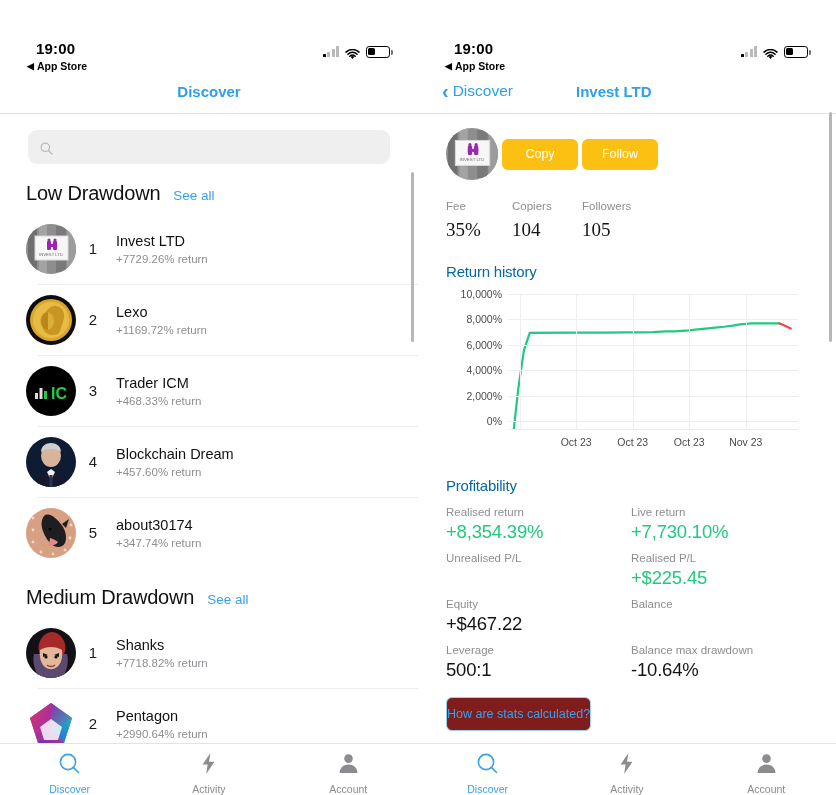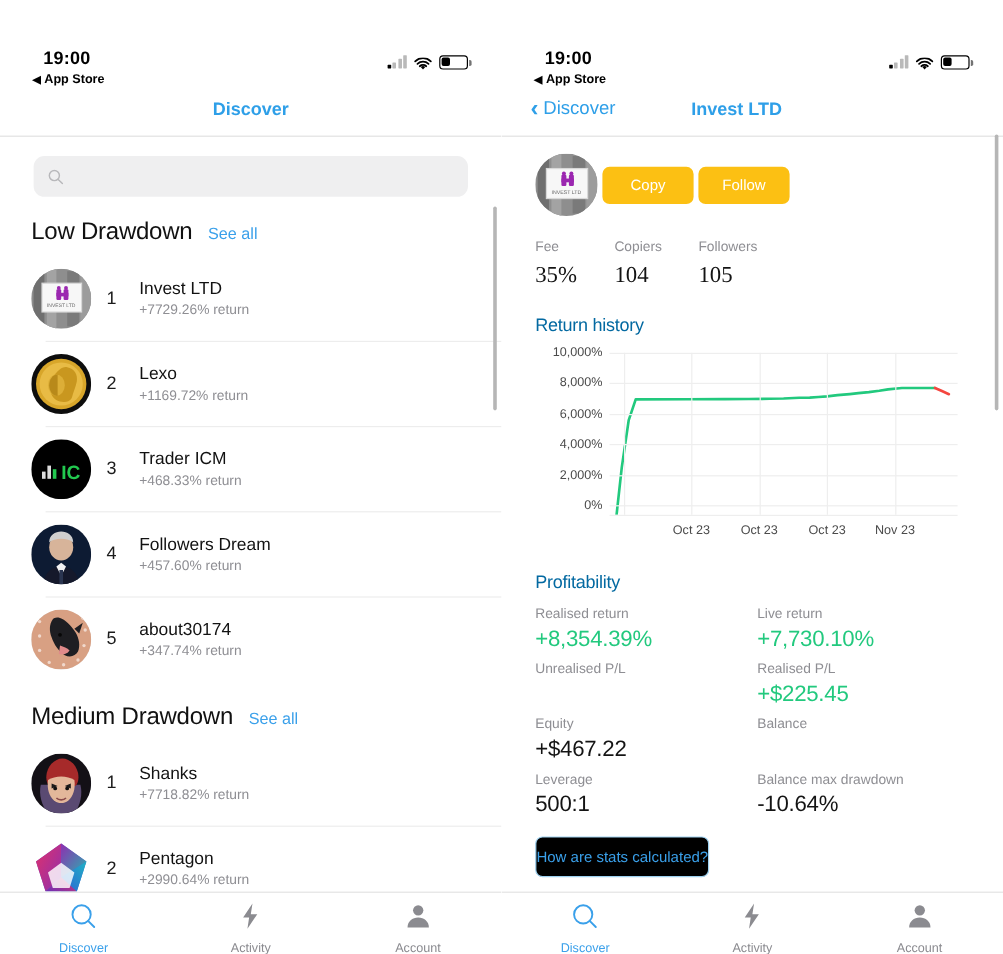--- a/index.html
+++ b/index.html
@@ -90,21 +90,21 @@
   .xticks { position: absolute; left: 62px; right: 18px; top: 142px; height: 16px; }
   .xtick { position: absolute; font-size: 10.5px; color: #4b4b4b; transform: translateX(-50%); white-space: nowrap; }
 
   
   .pgrid { display: grid; grid-template-columns: 1fr 1fr; padding: 12px 20px 0 28px; row-gap: 9px; }
   .pcell .k { font-size: 11.5px; color: #8e8e93; margin-bottom: 3px; }
   .pcell .v { font-size: 18.5px; letter-spacing: -.2px; }
   .v.green { color: #22c97e; }
   .v.red { color: #f4463f; }
   .v.dark { color: #141414; }
-  .statsbtn { margin: 16px 20px 0 28px; height: 34px; border: 1px solid #9ed1f0; border-radius: 6px; display: flex; align-items: center; justify-content: center; font-size: 12.5px; color: #3aa0ea; background: #000000; font-family: inherit; cursor: pointer; }
+  .statsbtn { margin: 16px 20px 0 28px; height: 34px; border: 1px solid #9ed1f0; border-radius: 6px; display: flex; align-items: center; justify-content: center; font-size: 12.5px; color: #3aa0ea; background: #7f1d1d; font-family: inherit; cursor: pointer; }
 </style>
 </head>
 <body>
 
 <div class="stage">
 
   <div class="phone left">
 
     <div class="statusbar">
       <div class="sb-time">19:00</div>
@@ -217,21 +217,21 @@
             <rect width="50" height="50" fill="#0d1b33"></rect>
             <ellipse cx="25" cy="19" rx="10" ry="11" fill="#d7b49a"></ellipse>
             <path d="M15 15c0-6 5-9 10-9s10 3 10 9c-2-2-6-3-10-3s-8 1-10 3z" fill="#cfcfcf"></path>
             <path d="M10 50c1-10 7-15 15-15s14 5 15 15z" fill="#15192b"></path>
             <path d="M21 35l4 8 4-8-4-3z" fill="#f2f2f2"></path>
             <rect x="23.5" y="38" width="3" height="12" fill="#2a3550"></rect>
           </svg>
       </div>
       <div class="rank">4</div>
       <div class="rowtxt">
-        <div class="nm">Followers Dream</div>
+        <div class="nm">Blockchain Dream</div>
         <div class="rt">+457.60% return</div>
       </div>
     </div>
 
     <div class="row">
       <div class="avatar">
         <svg width="50" height="50" viewBox="0 0 50 50">
             <rect width="50" height="50" fill="#d8a083"></rect>
             <g fill="#f0d8cc">
               <circle cx="7" cy="10" r="1.4"></circle>

